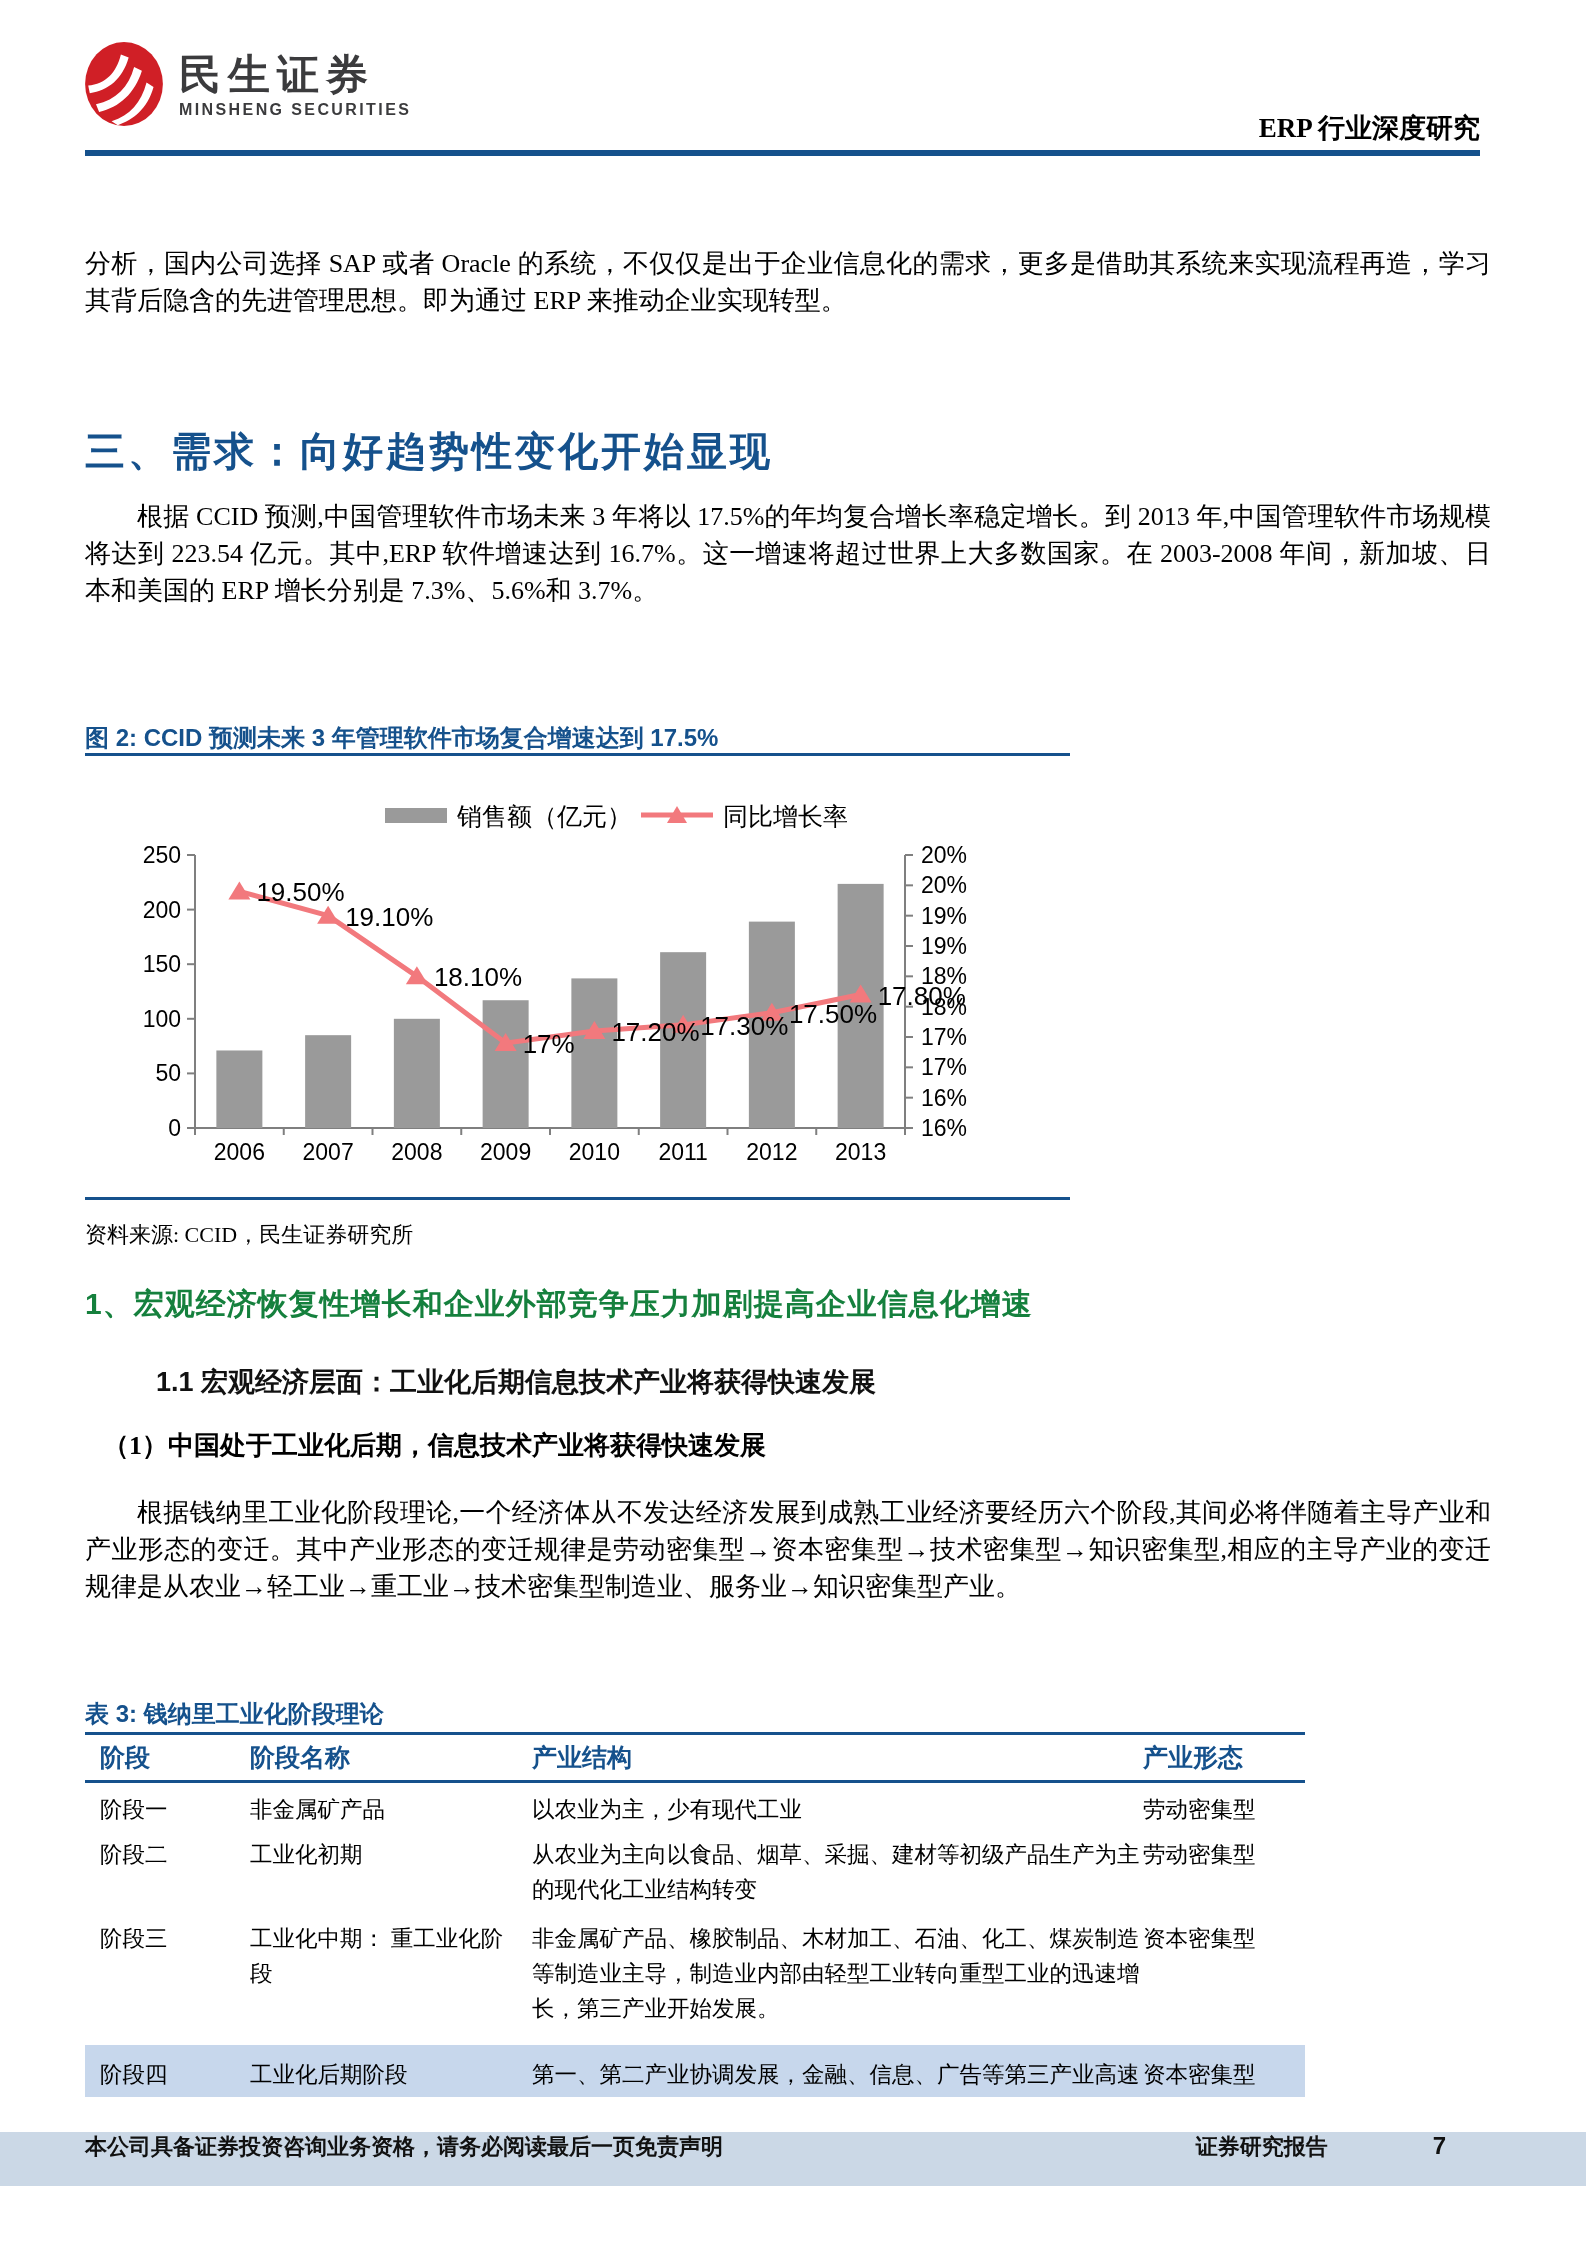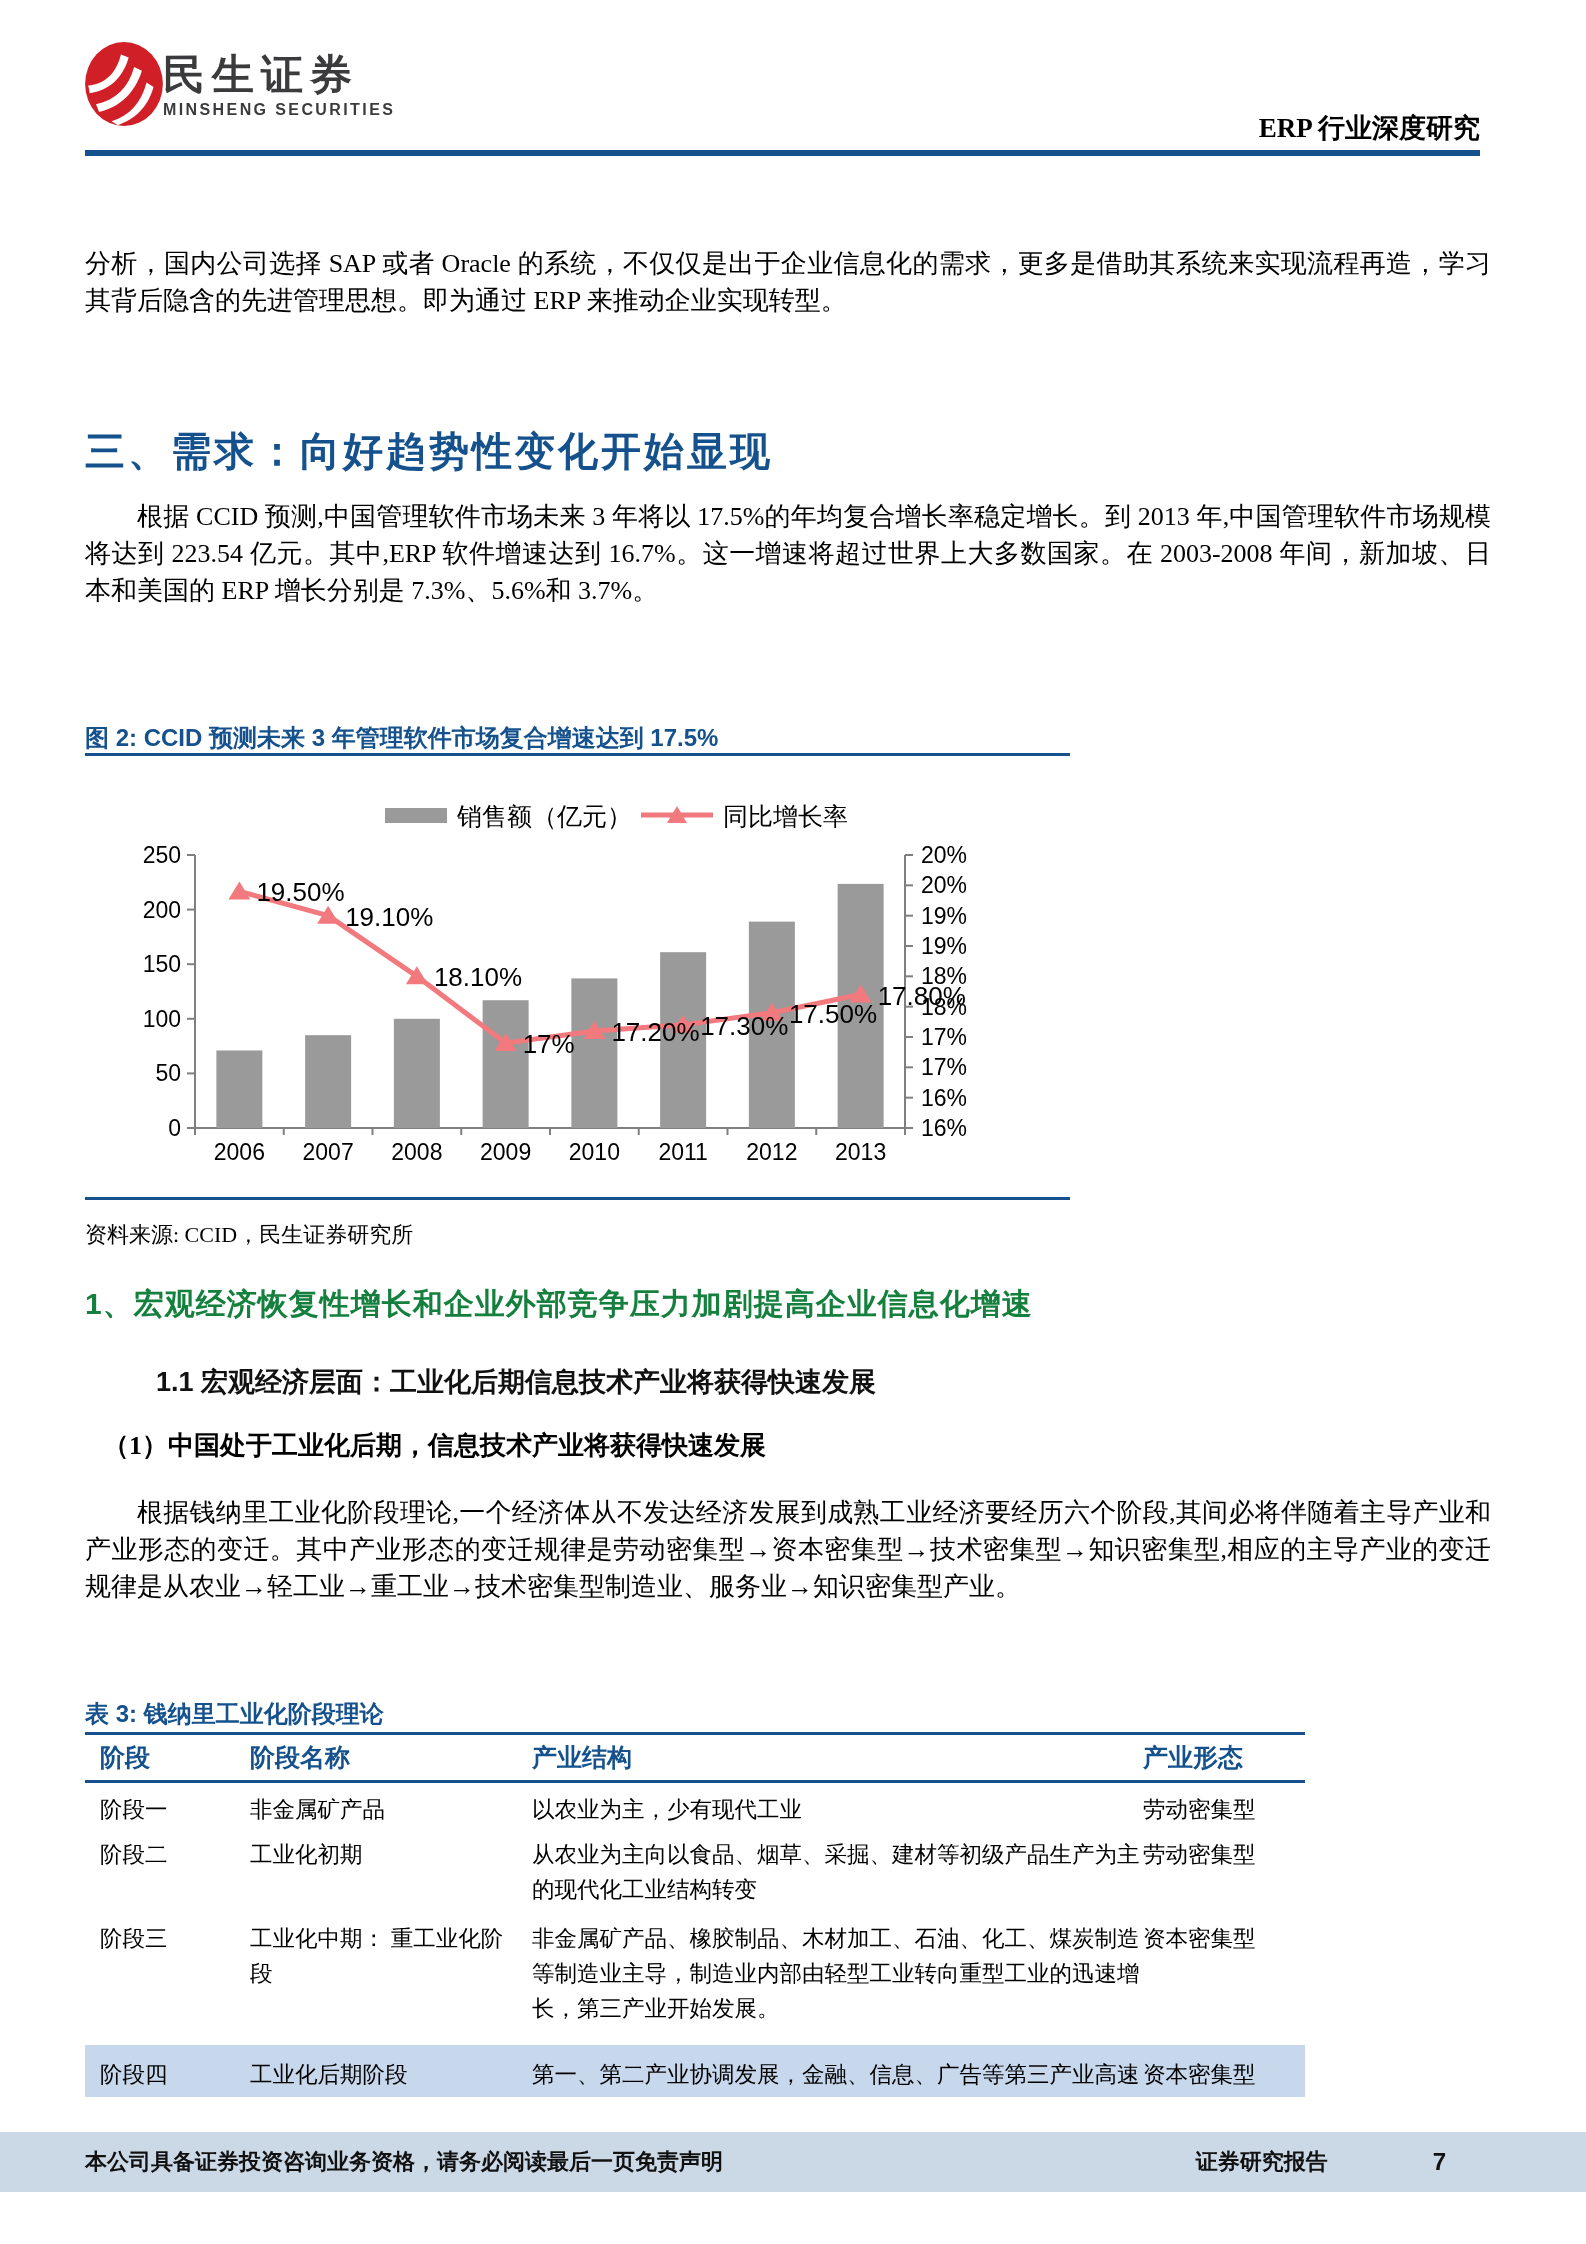--- a/index.html
+++ b/index.html
@@ -2,21 +2,21 @@
 <html><head>
 <meta charset="utf-8">
 <style>
   *{margin:0;padding:0;box-sizing:border-box}
   html,body{background:#ffffff}
   .page{position:relative;width:1586px;height:2244px;background:#fff;overflow:hidden;
         font-family:"Liberation Serif","DejaVu Serif",serif;color:#000}
   .abs{position:absolute}
 
   
-  .logo{left:85px;top:42px;display:flex;align-items:center;}
+  .logo{left:85px;top:42px;display:flex;align-items:center;gap:16px}
   .logo-texts{display:flex;flex-direction:column;gap:4px}
   .logo-cn{font-family:"Liberation Sans","DejaVu Sans",sans-serif;font-weight:bold;
            font-size:42px;line-height:1.05;color:#3b3b3d;letter-spacing:7px}
   .logo-en{font-family:"Liberation Sans","DejaVu Sans",sans-serif;font-weight:bold;
            font-size:16px;letter-spacing:2.4px;color:#3b3b3d}
   .report-label{right:106px;top:110px;font-size:27px;font-weight:bold;
                 font-family:"Liberation Serif",serif}
   .header-rule{left:85px;top:150px;width:1395px;height:6px;background:#15518c}
 
   
@@ -51,22 +51,22 @@
   .tbl-headline{left:85px;top:1780px;width:1220px}
   .tbl-body{left:85px;top:1787px;width:1220px;font-size:22.5px}
   .t-row{display:grid;grid-template-columns:150px 282px 611px auto;
          padding:5px 0 5px 15px}
   .t-row .cell{line-height:35px}
   .t-row .c-name{padding-right:22px}
   .t-row.r3{margin-top:4px}
   .t-row.hl{margin-top:14px;background:#c7d7ec;padding-top:12px;}
 
   
-  .footer{left:0;top:2132px;width:1586px;height:60px;background:#cbd8e6;
-          display:flex;align-items:center;font-family:"Liberation Sans","DejaVu Sans",sans-serif;
+  .footer{left:0;top:2132px;width:1586px;height:54px;background:#cbd8e6;
+          display:flex;align-items:flex-start;font-family:"Liberation Sans","DejaVu Sans",sans-serif;
           font-weight:bold;font-size:22px;color:#111}
   .f-left{margin-left:85px}
   .f-center{margin-left:auto}
   .f-page{margin-left:105px;margin-right:140px;font-size:24px}
 </style>
 </head>
 <body>
 
 <div class="page">
 

